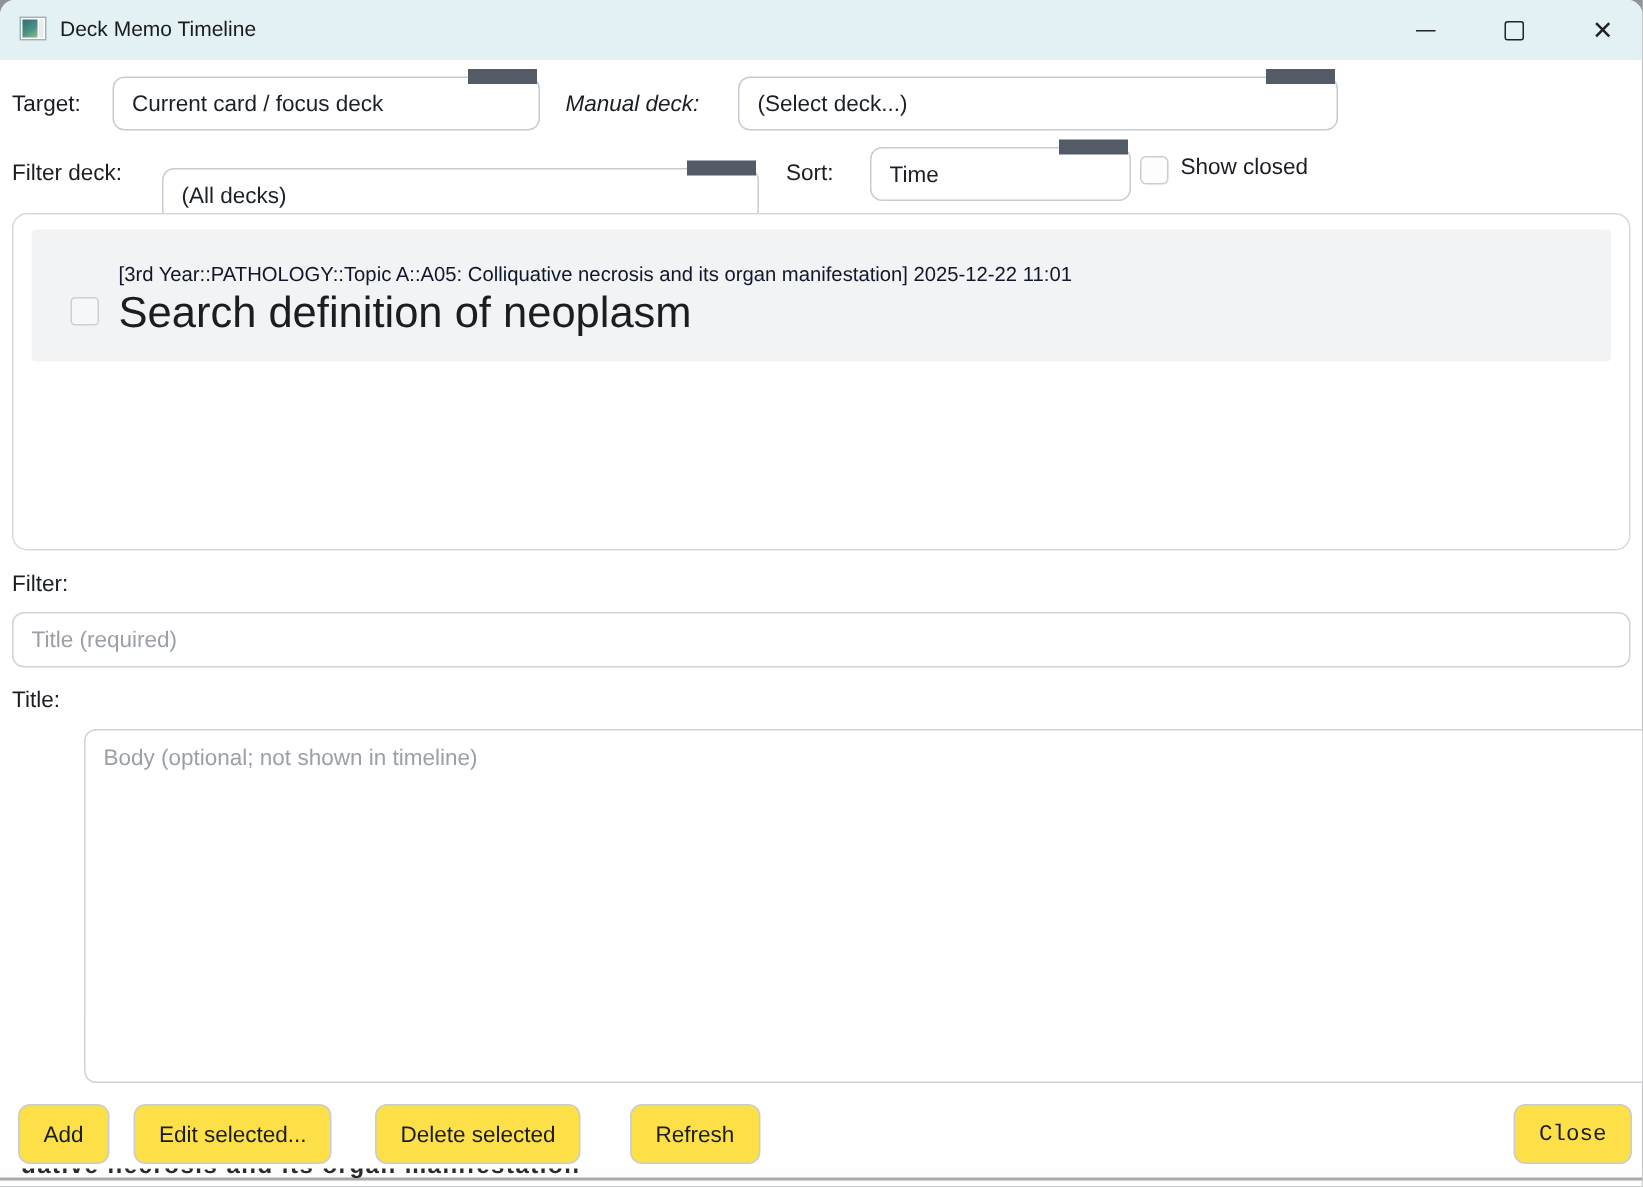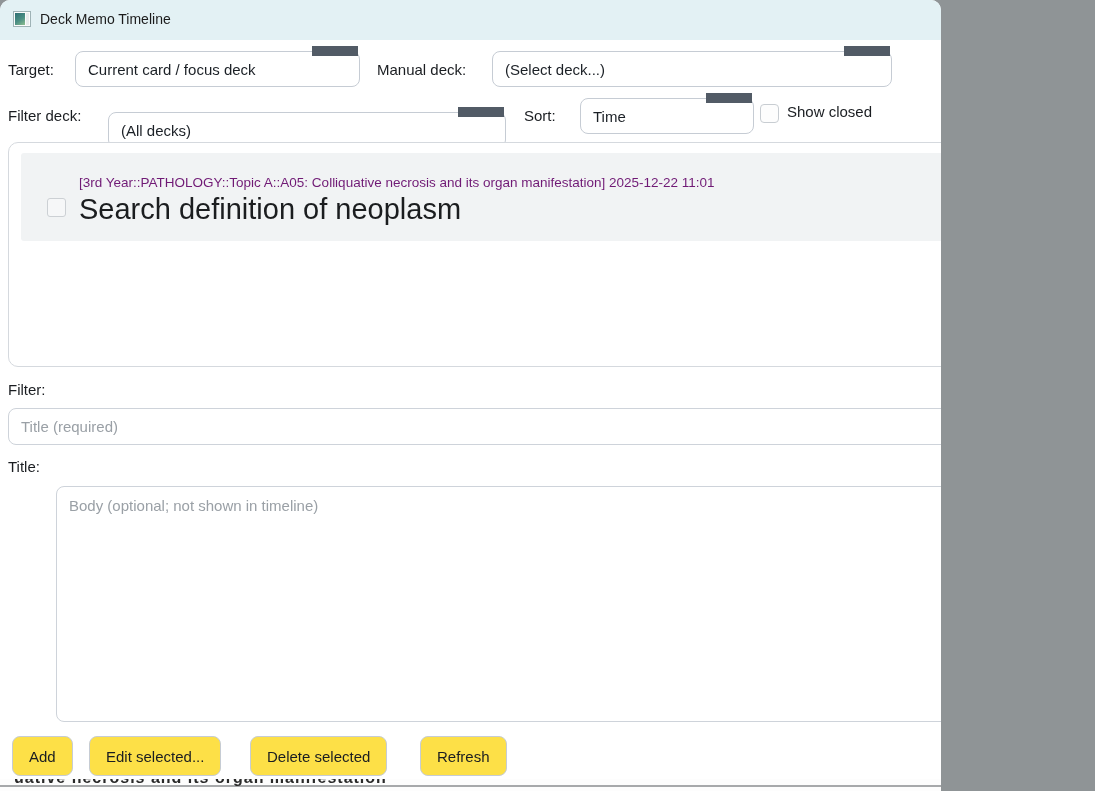--- a/index.html
+++ b/index.html
@@ -1,16 +1,16 @@
 <!DOCTYPE html>
 <html><head>
 <meta charset="utf-8">
 <style>
   html,body{margin:0;padding:0;background:#8f9496;font-family:"Liberation Sans","DejaVu Sans",sans-serif;}
-  .window{position:relative;width:941px;height:791px;background:#ffffff;overflow:hidden;
+  .window{position:relative;width:1095px;height:791px;background:#ffffff;overflow:hidden;
           border-radius:10px 10px 0 0;}
   
   .titlebar{position:absolute;left:0;top:0;width:1095px;height:40px;background:#e3f1f4;}
   .app-icon{position:absolute;left:13px;top:11px;width:18px;height:16px;background:#fbfbfb;
             border:1px solid #9fb3b6;box-sizing:border-box;}
   .app-icon .pane{position:absolute;left:1px;top:1px;width:10px;height:12px;
             background:linear-gradient(145deg,#2f6f74 0%,#4b8f83 55%,#8fbf8f 100%);}
   .app-icon .pane2{position:absolute;right:1px;top:1px;width:3px;height:12px;background:#e8ecec;}
   .title-text{position:absolute;left:40px;top:11px;font-size:14px;color:#1b1b1b;}
   .winbtn{position:absolute;top:0;width:47px;height:40px;display:flex;align-items:center;justify-content:center;color:#222;}
@@ -24,21 +24,21 @@
          box-sizing:border-box;display:flex;align-items:center;padding-left:12px;font-size:15px;color:#1b2026;}
   .combo .bar{position:absolute;top:-6px;right:1px;width:46px;height:10px;background:#525b66;}
   .checkbox{position:absolute;width:19px;height:19px;border:1.5px solid #c8cdd2;border-radius:4px;
             background:#fdfdfd;box-sizing:border-box;}
   
   .list-panel{position:absolute;left:8px;top:142px;width:1079px;height:225px;background:#fff;
               border:1px solid #d5d9de;border-radius:10px;box-sizing:border-box;}
   .timeline-item{position:absolute;left:12px;top:10px;width:1053px;height:88px;background:#f1f3f4;border-radius:3px;}
   .item-check{position:absolute;left:26px;top:45px;width:19px;height:19px;border:1.5px solid #ccd0d4;
               border-radius:3px;background:#f6f7f8;box-sizing:border-box;}
-  .item-header{position:absolute;left:58px;top:22px;font-size:13.5px;color:#701a75;white-space:nowrap;}
+  .item-header{position:absolute;left:58px;top:22px;font-size:13.5px;color:#0f172a;white-space:nowrap;}
   .item-title{position:absolute;left:58px;top:40px;font-size:29px;color:#1b1d1f;white-space:nowrap;}
   
   .text-input{position:absolute;left:8px;width:1079px;height:37px;border:1px solid #ced3da;border-radius:8px;
               box-sizing:border-box;padding:0 12px;font-size:15px;color:#1b2026;font-family:inherit;outline:none;}
   .text-area{position:absolute;left:8px;width:1079px;height:236px;border:1px solid #ced3da;border-radius:8px;
              box-sizing:border-box;padding:10px 12px;font-size:15px;color:#1b2026;font-family:inherit;
              outline:none;resize:none;}
   .text-input::placeholder,.text-area::placeholder{color:#9aa0a6;opacity:1;}
   
   .btn{position:absolute;top:736px;height:40px;background:#fde047;border:1px solid #c6ccd4;border-radius:8px;
@@ -70,21 +70,21 @@
     <div class="winbtn close">
       <div class="glyph-close">✕</div>
     </div>
   </div>
 
   <div class="lbl" style="left:8px;top:61px;">Target:</div>
   <div class="combo" style="left:75px;top:51px;width:285px;">
     <span>Current card / focus deck</span>
     <div class="bar"></div>
   </div>
-  <div class="lbl" style="left:377px;top:61px;">Manual deck:</div>
+  <div class="lbl" style="left:377px;top:61px;font-style:italic;">Manual deck:</div>
   <div class="combo" style="left:492px;top:51px;width:400px;">
     <span>(Select deck...)</span>
     <div class="bar"></div>
   </div>
 
   <div class="lbl" style="left:8px;top:107px;">Filter deck:</div>
   <div class="combo" style="left:108px;top:112px;width:398px;">
     <span>(All decks)</span>
     <div class="bar"></div>
   </div>

